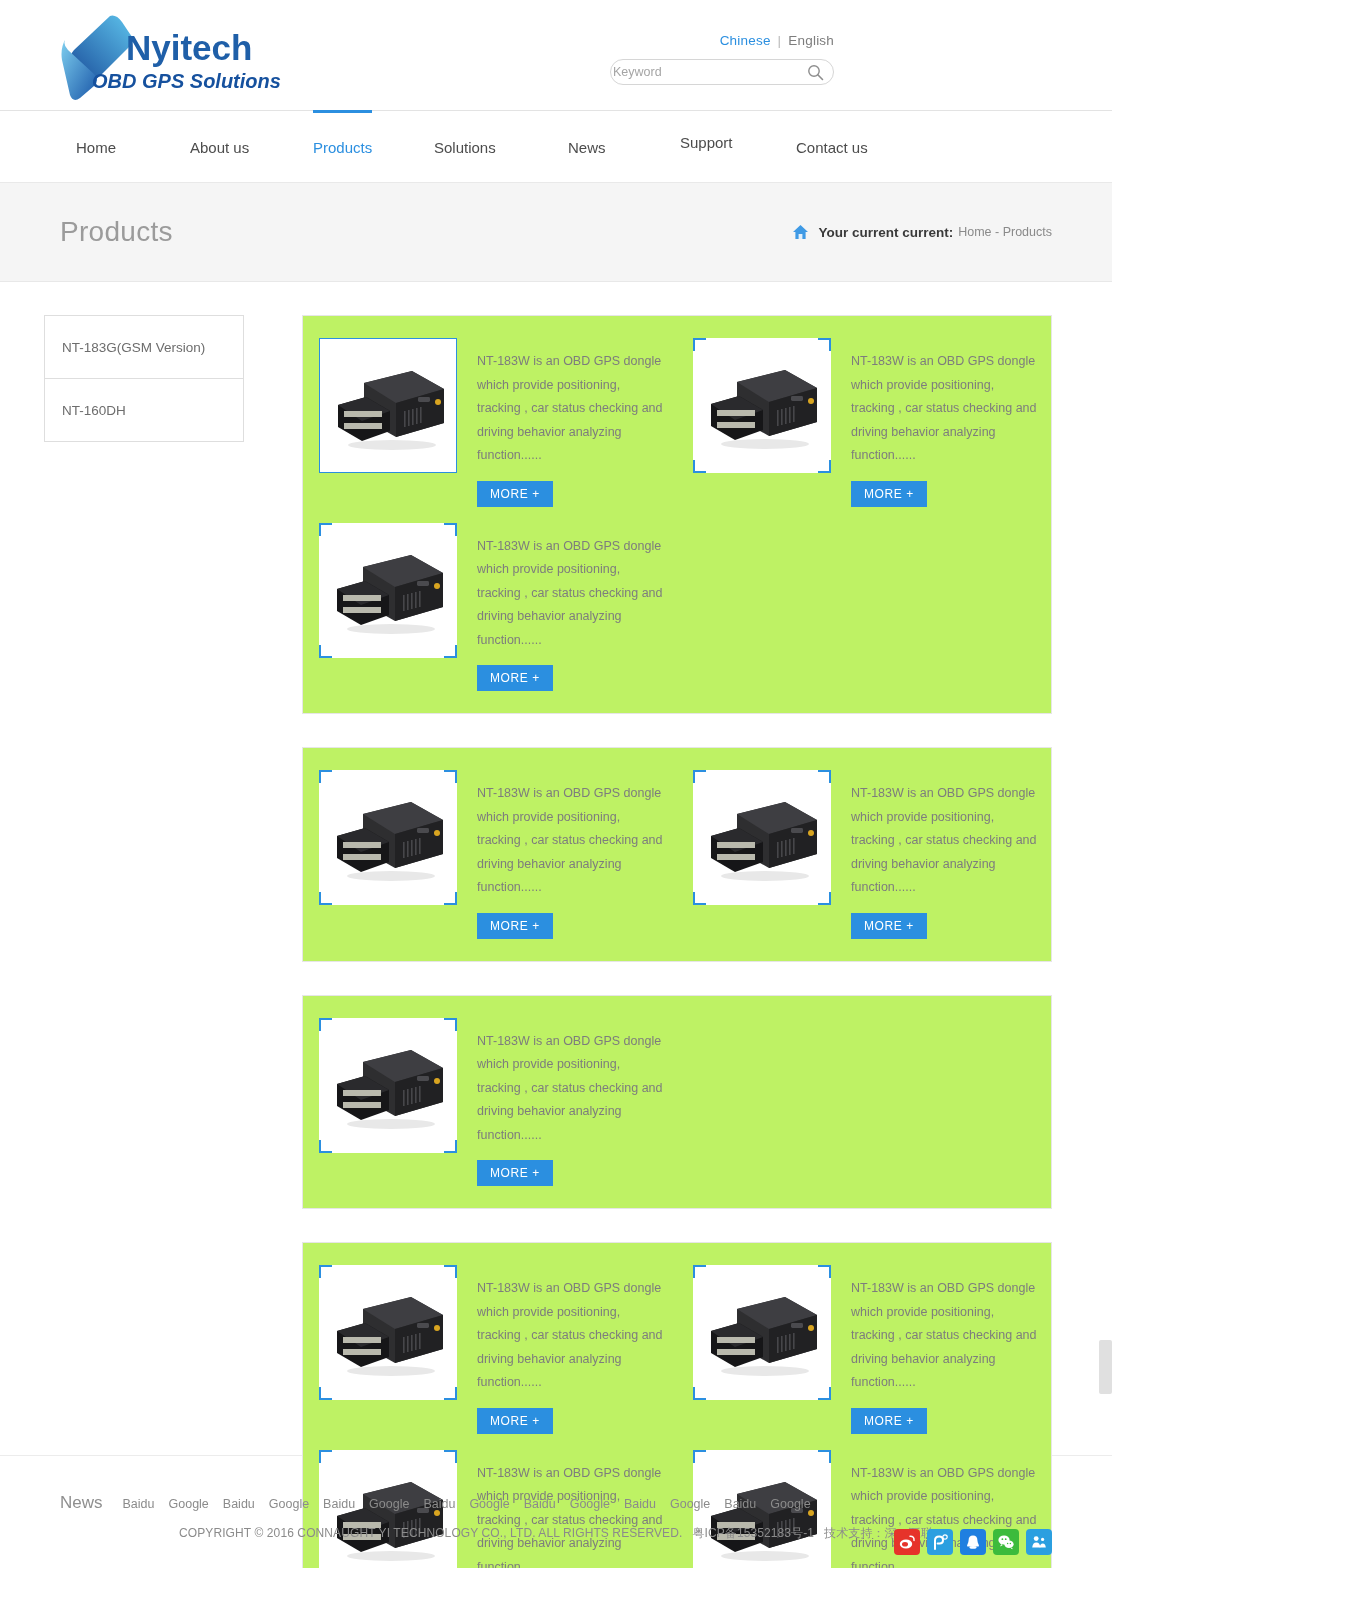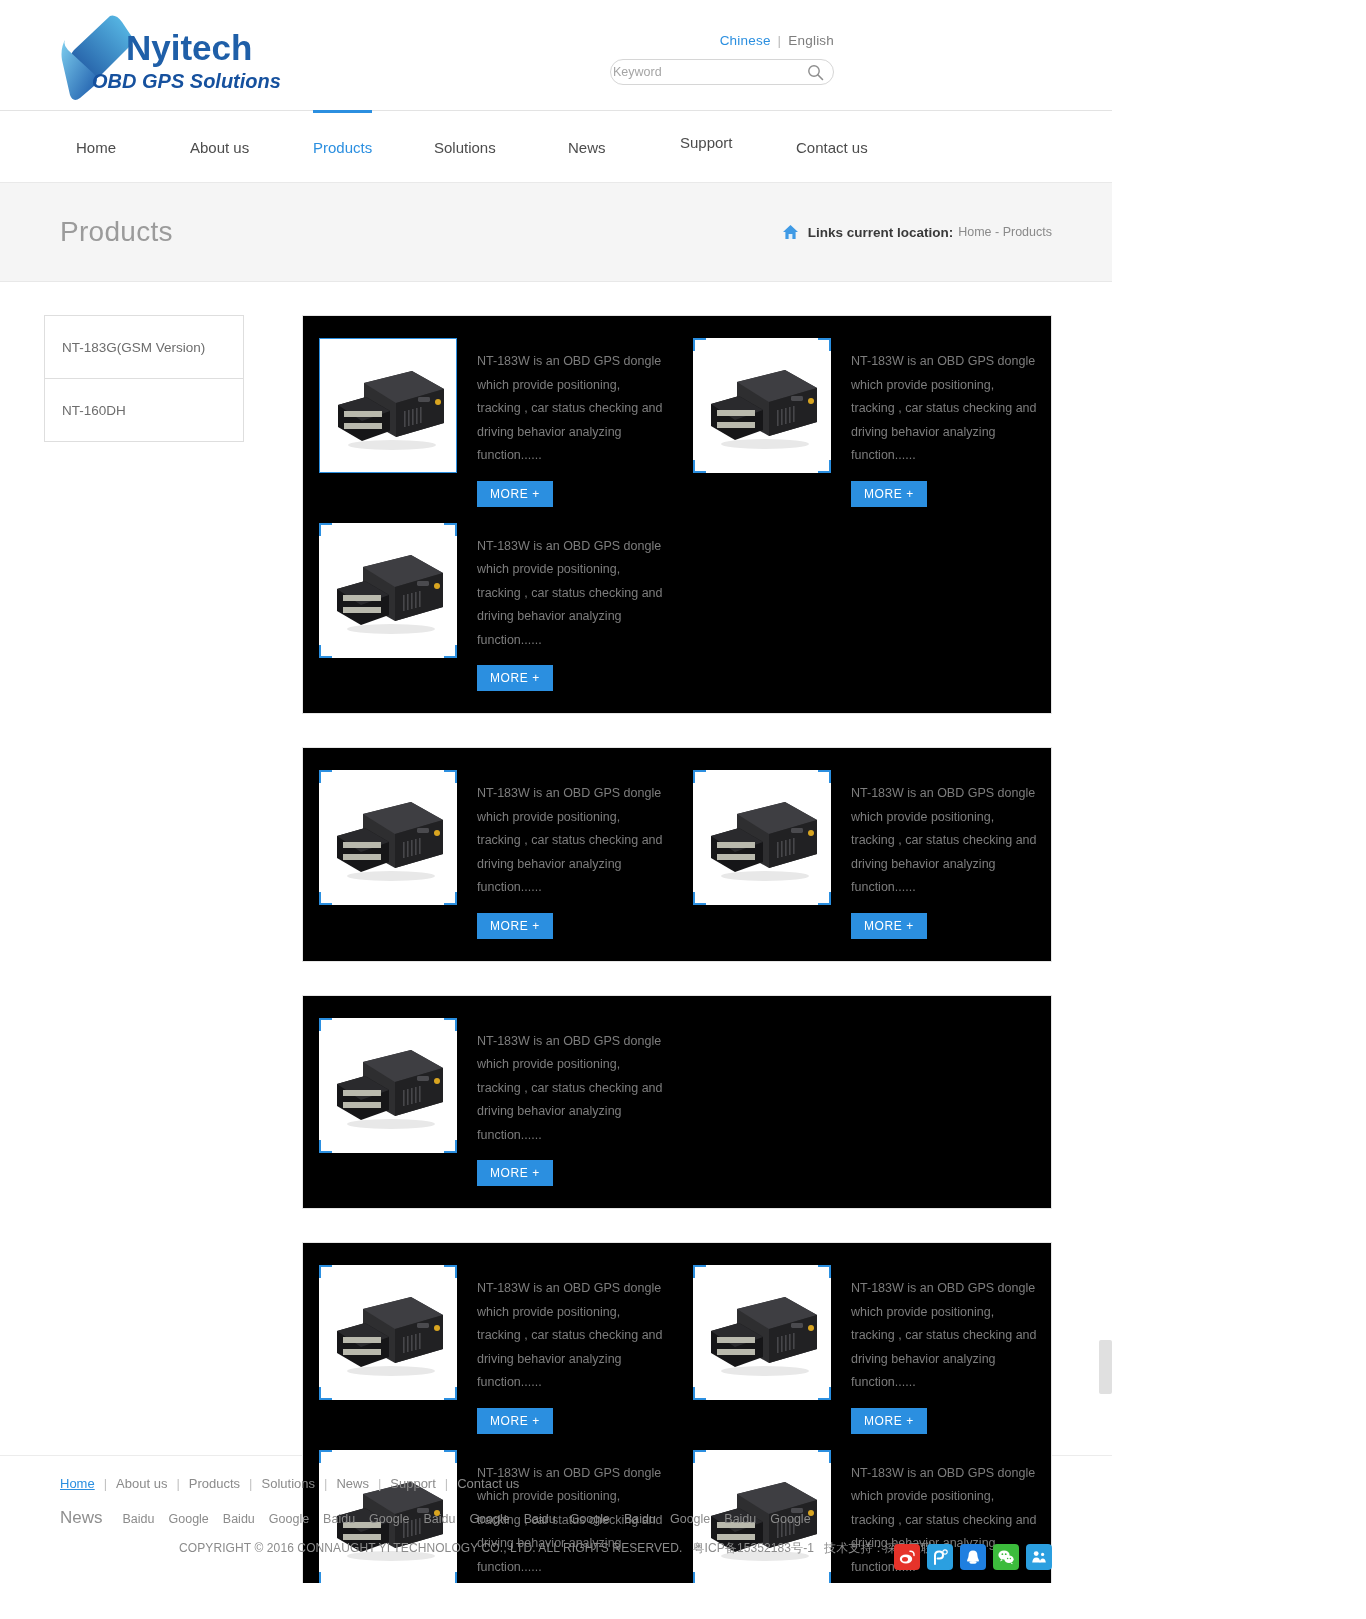--- a/index.html
+++ b/index.html
@@ -98,21 +98,21 @@
   }
   .cat:first-child { margin-top: 0; }
   .cat.active { color: #2b8fe0; }
   .cat.active::before {
     content: ""; position: absolute; left: -1px; top: -1px; bottom: -1px;
     width: 3px; background: #2b8fe0;
   }
 
   .products { position: absolute; left: 242px; top: 0; width: 750px; }
   .prow {
-    border: 1px solid #e6e6e6; background: #000000;
+    border: 1px solid #e6e6e6; background: #bef264;
     margin-bottom: 33px; padding: 14px 0 14px 0;
     display: flex; flex-wrap: wrap;
   }
   .card { width: 50%; display: flex; padding: 8px 14px 8px 16px; }
   .thumb {
     width: 138px; height: 135px; flex: 0 0 138px;
     position: relative; background: #fff;
   }
   .thumb.boxed { border: 1px solid #2b8fe0; }
   .thumb .c {
@@ -228,21 +228,21 @@
   <div class="banner">
     <div class="wrap">
       <h1>Products</h1>
       <div class="crumb">
         <span class="home-ico">
           <svg width="17" height="16" viewBox="0 0 17 16">
             <path d="M8.5 1 L16 8 L13.6 8 L13.6 15 L3.4 15 L3.4 8 L1 8 Z" fill="#3f9ae5"></path>
             <rect x="6.6" y="10" width="3.8" height="5" fill="#fff" opacity=".85"></rect>
           </svg>
         </span>
-        <span class="lbl">Links current location:</span>
+        <span class="lbl">Your current current:</span>
         <span class="path">Home - Products</span>
       </div>
     </div>
   </div>
 
   <div class="content">
     <div class="wrap">
       <div class="cols">
 
         <div class="sidebar">
@@ -598,23 +598,20 @@
 
         </div>
       </div>
     </div>
   </div>
 
   <div class="footer">
     <div class="wrap">
       <div class="footer-inner">
 
-        <div class="fnav">
-          <a href="#" class="hl">Home</a><span class="sp">|</span><a href="#">About us</a><span class="sp">|</span><a href="#">Products</a><span class="sp">|</span><a href="#">Solutions</a><span class="sp">|</span><a href="#">News</a><span class="sp">|</span><a href="#">Support</a><span class="sp">|</span><a href="#">Contact us</a>
-        </div>
 
         <div class="links">
           <span class="lt">News</span>
           <a href="#" class="ll">Baidu</a>
           <a href="#" class="ll">Google</a>
           <a href="#" class="ll">Baidu</a>
           <a href="#" class="ll">Google</a>
           <a href="#" class="ll">Baidu</a>
           <a href="#" class="ll">Google</a>
           <a href="#" class="ll">Baidu</a>

